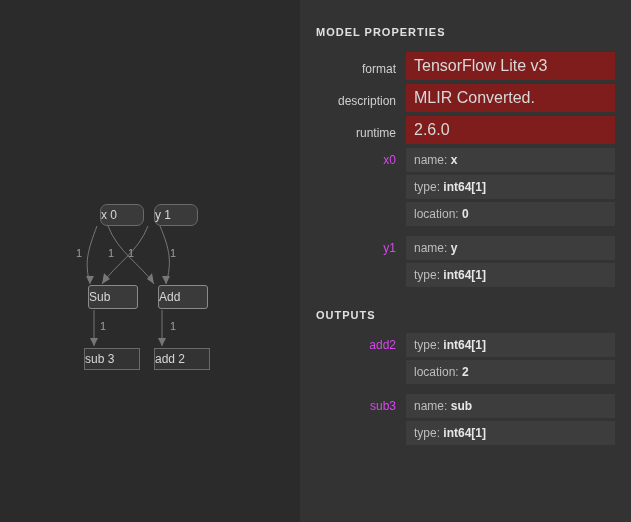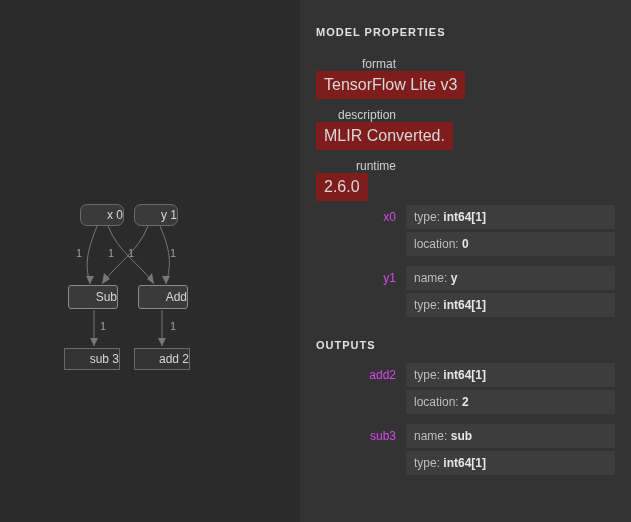--- a/index.html
+++ b/index.html
@@ -1,30 +1,30 @@
 <!DOCTYPE html>
 <html><head>
 <meta charset="utf-8">
 <style>
   html,body{margin:0;padding:0;width:631px;height:522px;background:#2b2b2b;font-family:"Segoe UI",Arial,sans-serif;overflow:hidden;color:#ccc;}
   .root{display:flex;width:631px;height:522px;}
   .canvas{position:relative;width:300px;height:522px;background:#2b2b2b;}
   .panel{position:relative;width:331px;height:522px;background:#333333;overflow-y:auto;padding:20px 16px 20px 16px;box-sizing:border-box;}
   .panel-title{font-size:11px;font-weight:700;letter-spacing:1px;color:#e0e0e0;margin:6px 0 14px 0;}
   .section-title{font-size:11px;font-weight:700;letter-spacing:1px;color:#e0e0e0;margin:22px 0 12px 0;}
-  .row{display:flex;align-items:flex-start;margin-bottom:4px;flex-direction:column;}
+  .row{display:flex;align-items:center;margin-bottom:4px;}
   .row-label{width:80px;text-align:right;font-size:12px;color:#cfcfcf;padding:5px 10px 0 0;}
   .row-value{flex:1;background:#7f1d1d;padding:5px 8px;font-size:16px;color:#d8d8d8;}
   .io-block{display:flex;margin-bottom:10px;}
   .io-label{width:80px;text-align:right;font-size:12px;color:#d946ef;padding:5px 10px 0 0;}
   .io-values{flex:1;display:flex;flex-direction:column;gap:3px;}
   .io-field{background:#3d3d3d;padding:5px 8px;font-size:12px;color:#bdbdbd;}
   .io-field b{color:#e6e6e6;font-weight:700;}
   
-  .node{position:absolute;box-sizing:border-box;font-size:12px;color:#d6d6d6;text-align:right;}
+  .node{position:absolute;box-sizing:border-box;font-size:12px;color:#d6d6d6;text-align:left;margin-left:20px;}
   .input-node{width:44px;height:22px;line-height:20px;background:#3a3a3a;border:1px solid #6a6a6a;border-radius:7px;}
   .op-node{width:50px;height:24px;line-height:22px;background:#3a3a3a;border:1px solid #8a8a8a;border-radius:3px;}
   .out-node{width:56px;height:22px;line-height:20px;background:#333333;border:1px solid #6a6a6a;border-radius:0;}
   .edge-label{position:absolute;font-size:11px;color:#9e9e9e;}
   svg.edges{position:absolute;left:0;top:0;pointer-events:none;}
   svg .edge{stroke:#777;stroke-width:1;fill:none;}
   svg .arrow{fill:#777;}
 </style>
 </head>
 <body>
@@ -83,20 +83,21 @@
     </div>
     <div class="row">
       <div class="row-label">runtime</div>
       <div class="row-value">2.6.0</div>
     </div>
 
 
     <div class="io-block">
       <div class="io-label">x0</div>
       <div class="io-values">
+        <div class="io-field"><span>name:</span> <b>x</b></div>
         <div class="io-field"><span>type:</span> <b>int64[1]</b></div>
         <div class="io-field"><span>location:</span> <b>0</b></div>
       </div>
     </div>
 
     <div class="io-block">
       <div class="io-label">y1</div>
       <div class="io-values">
         <div class="io-field"><span>name:</span> <b>y</b></div>
         <div class="io-field"><span>type:</span> <b>int64[1]</b></div>

